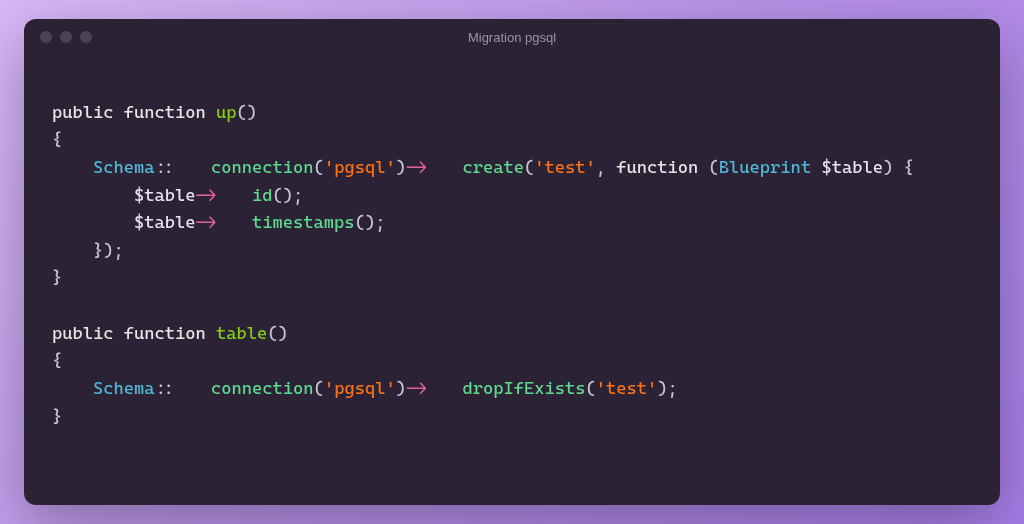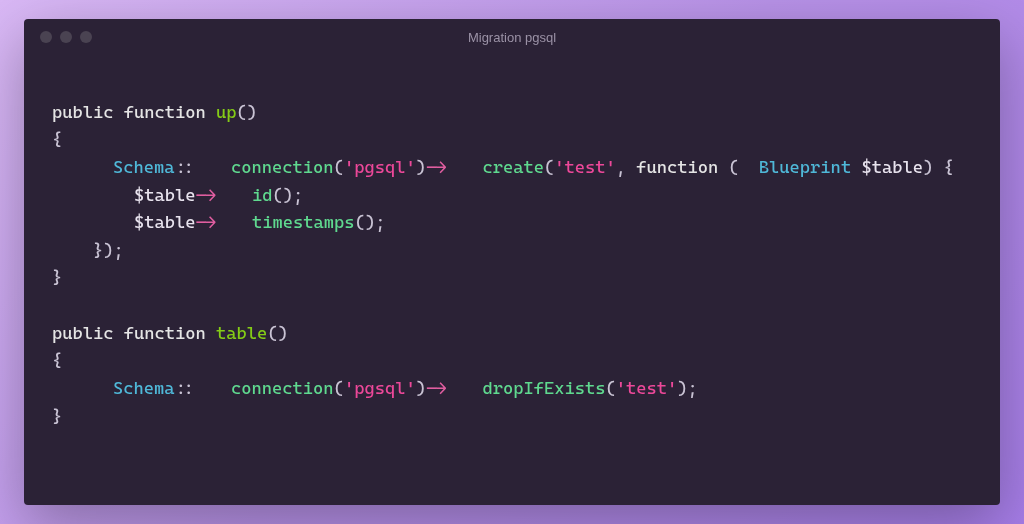--- a/index.html
+++ b/index.html
@@ -9,21 +9,21 @@
       background: linear-gradient(135deg, #d9b8f5 0%, #b892e8 50%, #a67de8 100%);
       display: flex;
       align-items: center;
       justify-content: center;
       font-family: 'SF Mono', Monaco, 'Cascadia Code', 'Roboto Mono', Consolas, 'Courier New', monospace;
     }
     .window {
       width: 976px;
       height: 486px;
       background: #2b2236;
-      border-radius: 4px;
+      border-radius: 12px;
       box-shadow: 0 20px 60px rgba(0,0,0,0.3);
       overflow: hidden;
       display: flex;
       flex-direction: column;
     }
     .titlebar {
       height: 36px;
       display: flex;
       align-items: center;
       padding: 0 16px;
@@ -50,22 +50,22 @@
     .code {
       padding: 16px 28px;
       font-size: 17.5px;
       line-height: 1.58;
       white-space: pre;
       color: #e8e3ee;
       font-weight: 500;
     }
     .tok-kw { color: #e5e5e5; }
     .tok-fn { color: #84cc16; }
-    .tok-class { color: #4fb8d8; margin-left: 20px; }
-    .tok-str { color: #ec4899; }
+    .tok-class { color: #4fb8d8; }
+    .tok-str { color: #f97316; }
     .tok-var { color: #e8e3ee; }
     .tok-punc { color: #c9c3d4; }
     .tok-acc { color: #e05ea0; }
     .tok-call { color: #5fd98f; margin-left: 36px; }
     .tok-param { color: #e8e3ee; }
   </style>
 </head>
 <body>
 
 <div class="window">

